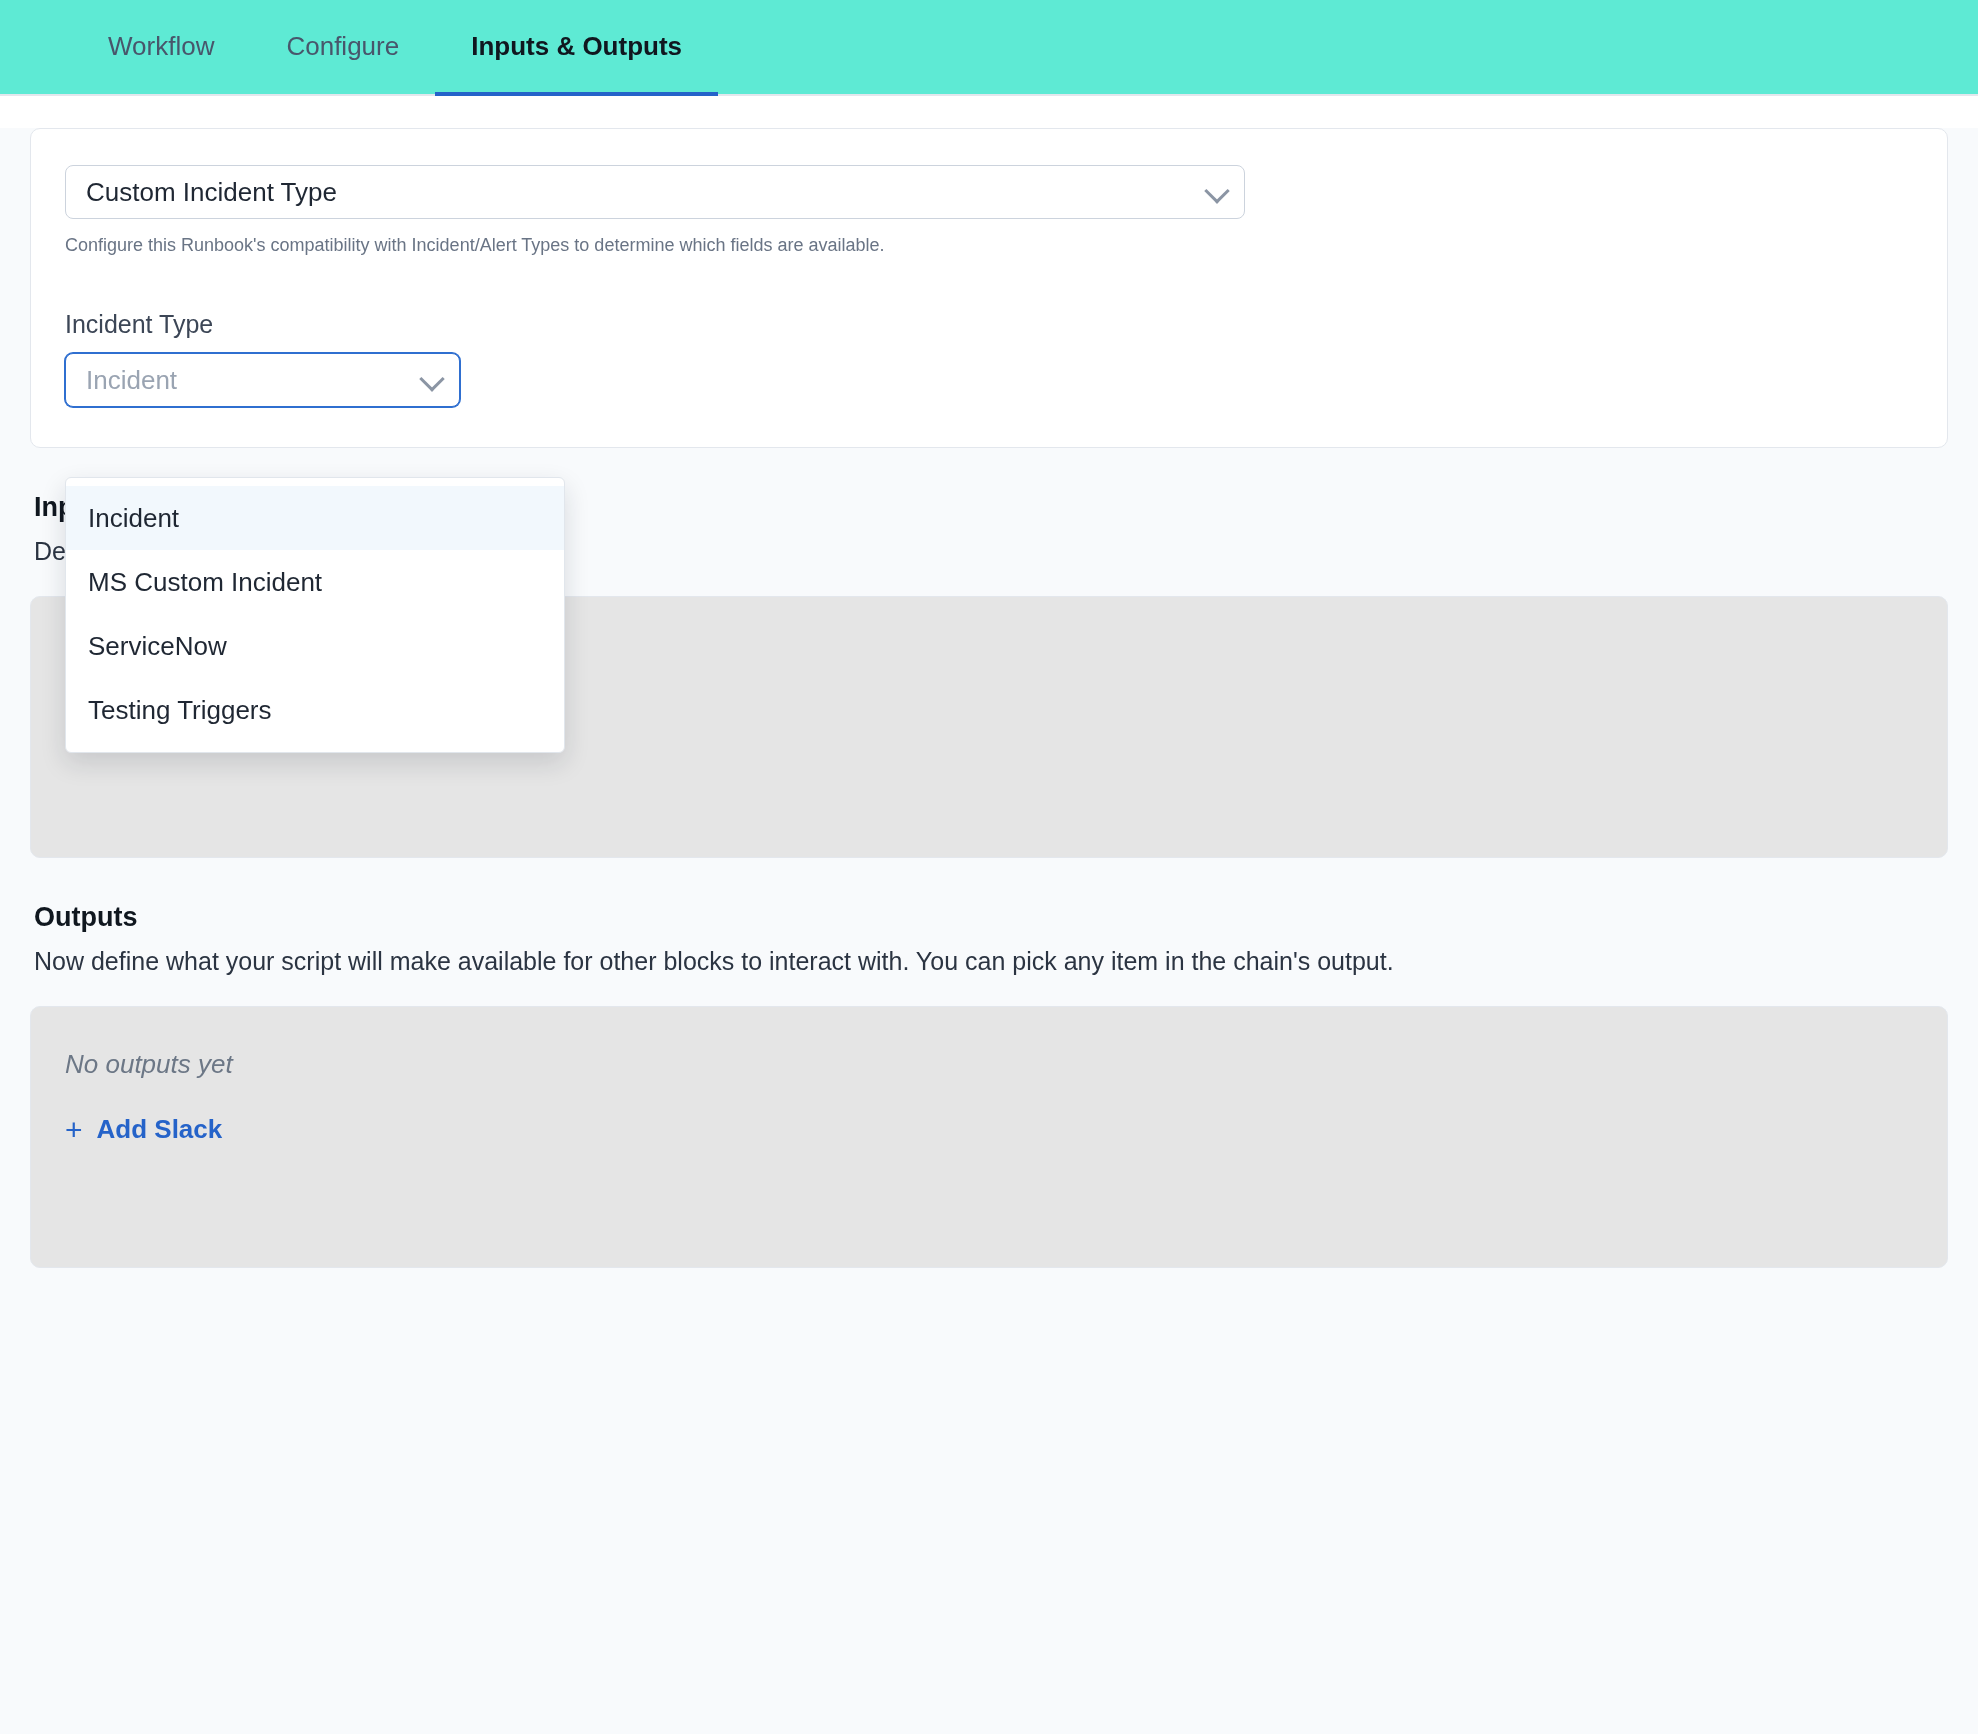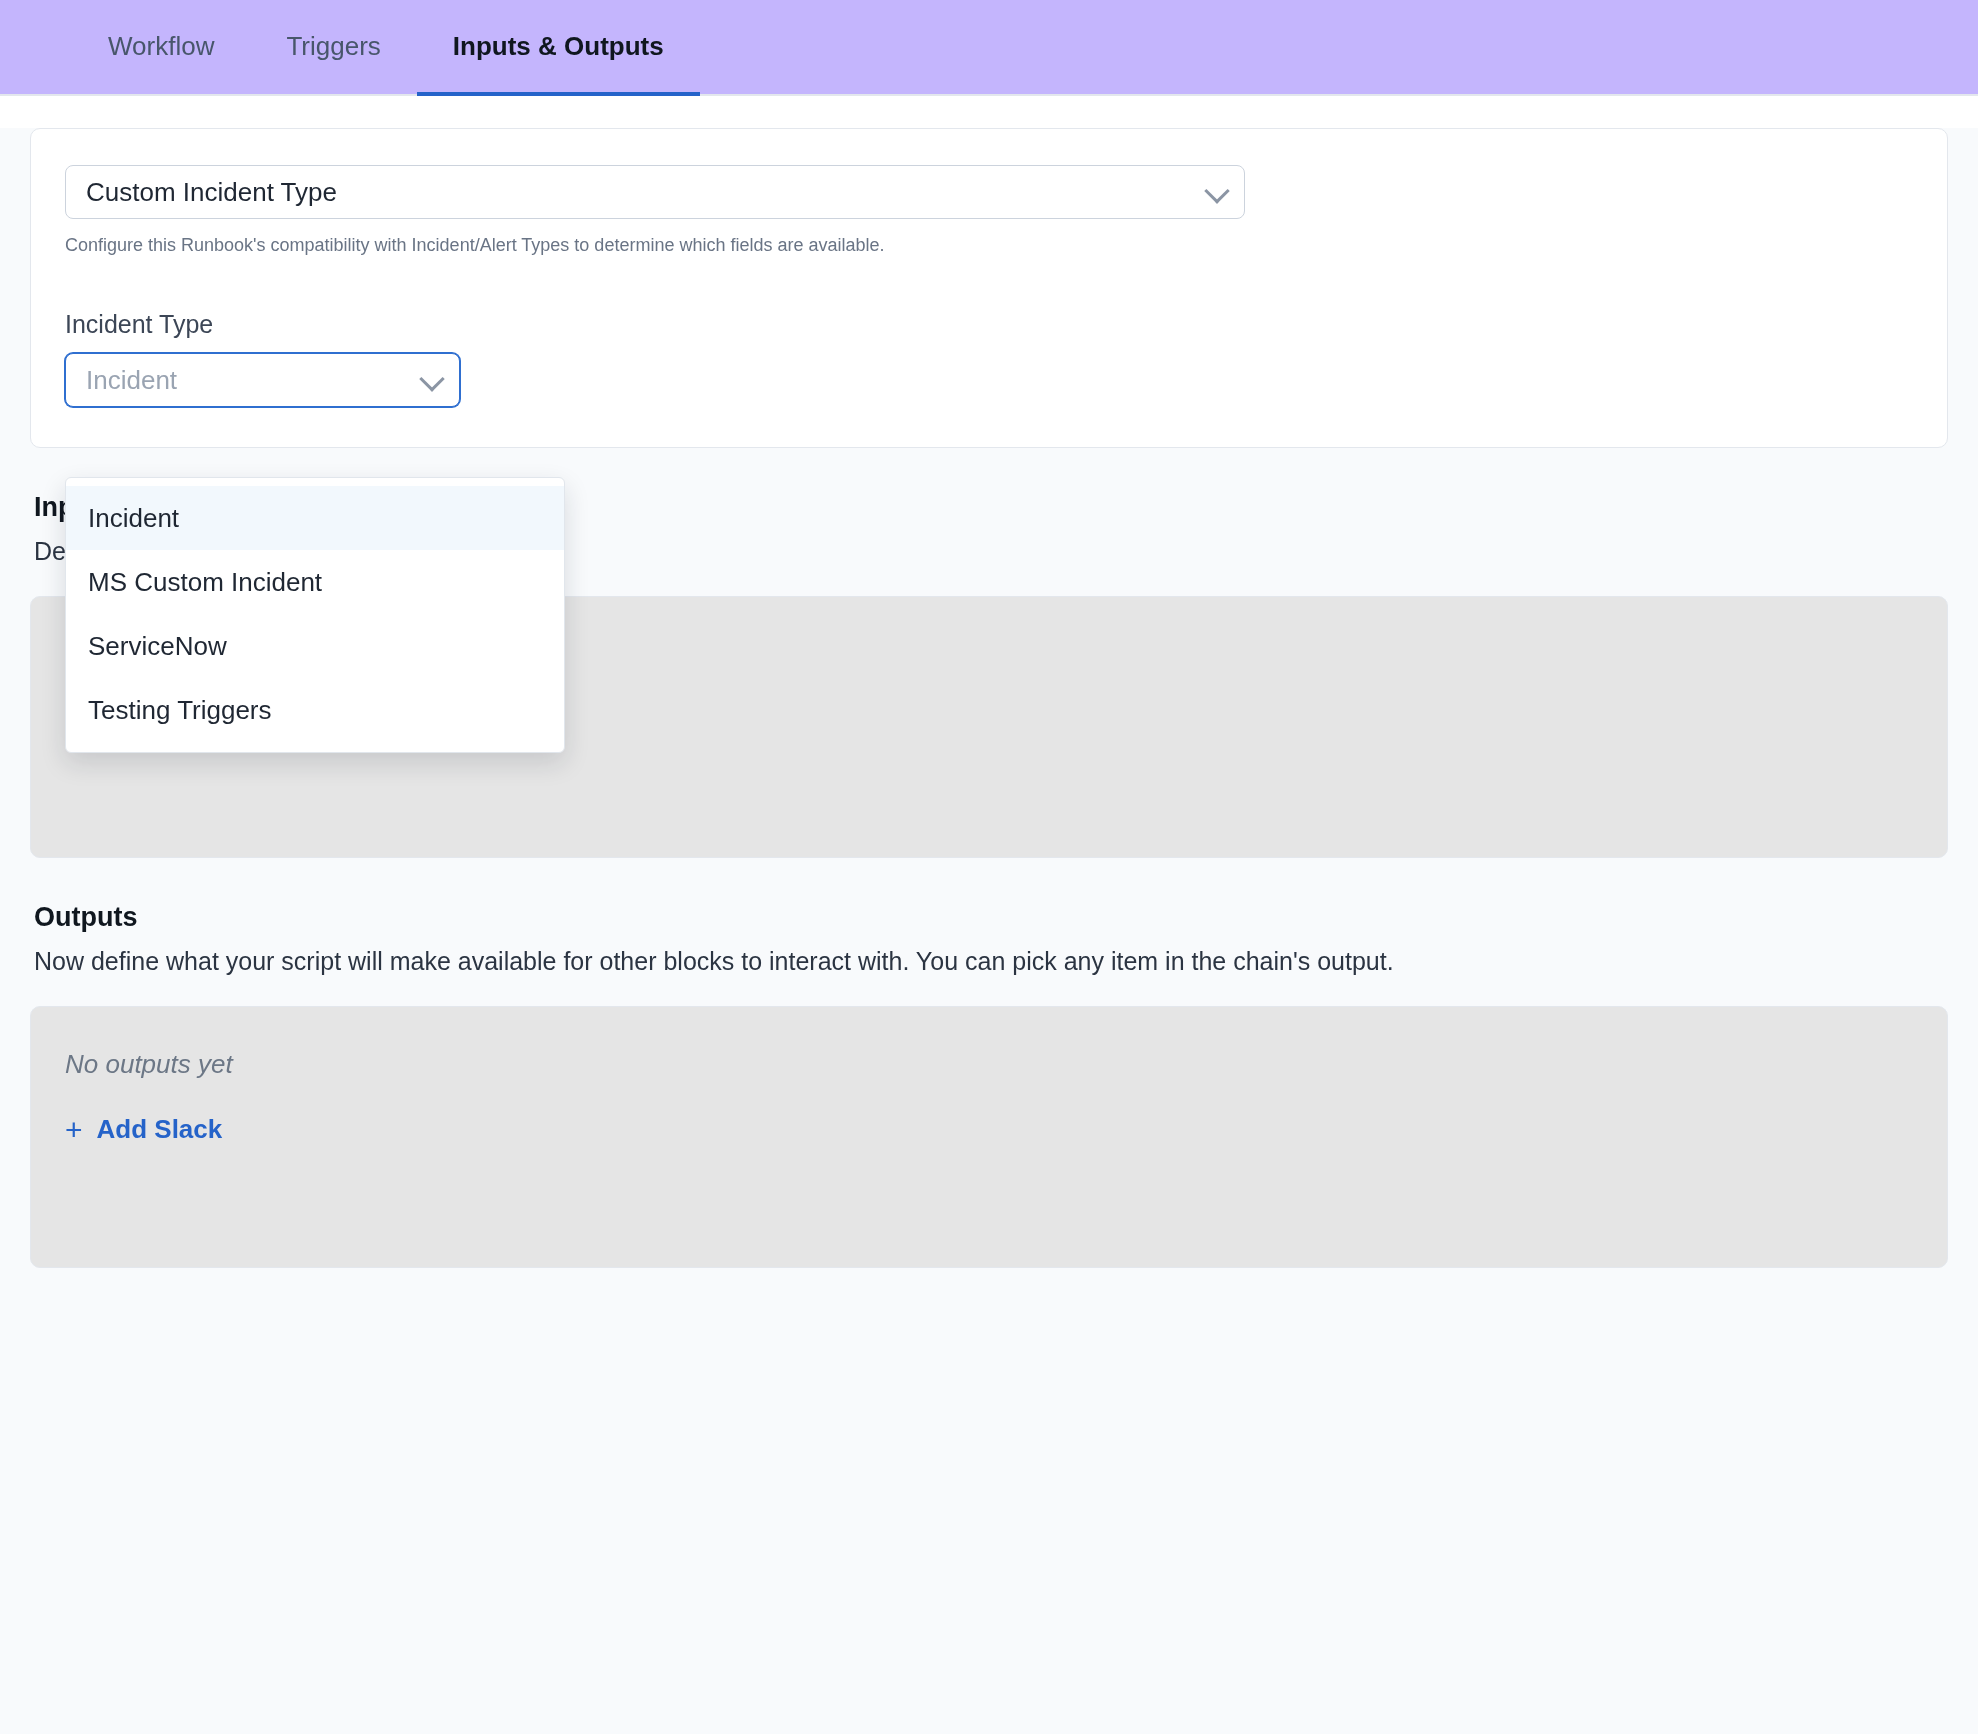--- a/index.html
+++ b/index.html
@@ -18,21 +18,21 @@
     overflow: hidden;
   }
 
   
   .tabbar {
     height: 96px;
     border-bottom: 2px solid #e3e7ed;
     display: flex;
     align-items: stretch;
     padding-left: 72px;
-    background: #c4b5fd;
+    background: #5eead4;
   }
   .tab {
     display: flex;
     align-items: center;
     padding: 0 36px;
     font-size: 26px;
     color: #4a5costa;
     color: #48566b;
     cursor: pointer;
     border-bottom: 4px solid transparent;
@@ -181,21 +181,21 @@
 </head>
 <body>
 
 <div class="page">
 
   <div class="tabbar">
     <div class="tab">
       <span>Workflow</span>
     </div>
     <div class="tab">
-      <span>Triggers</span>
+      <span>Configure</span>
     </div>
     <div class="tab active">
       <span>Inputs &amp; Outputs</span>
     </div>
   </div>
 
   <div class="content">
 
     <div class="card">
 

